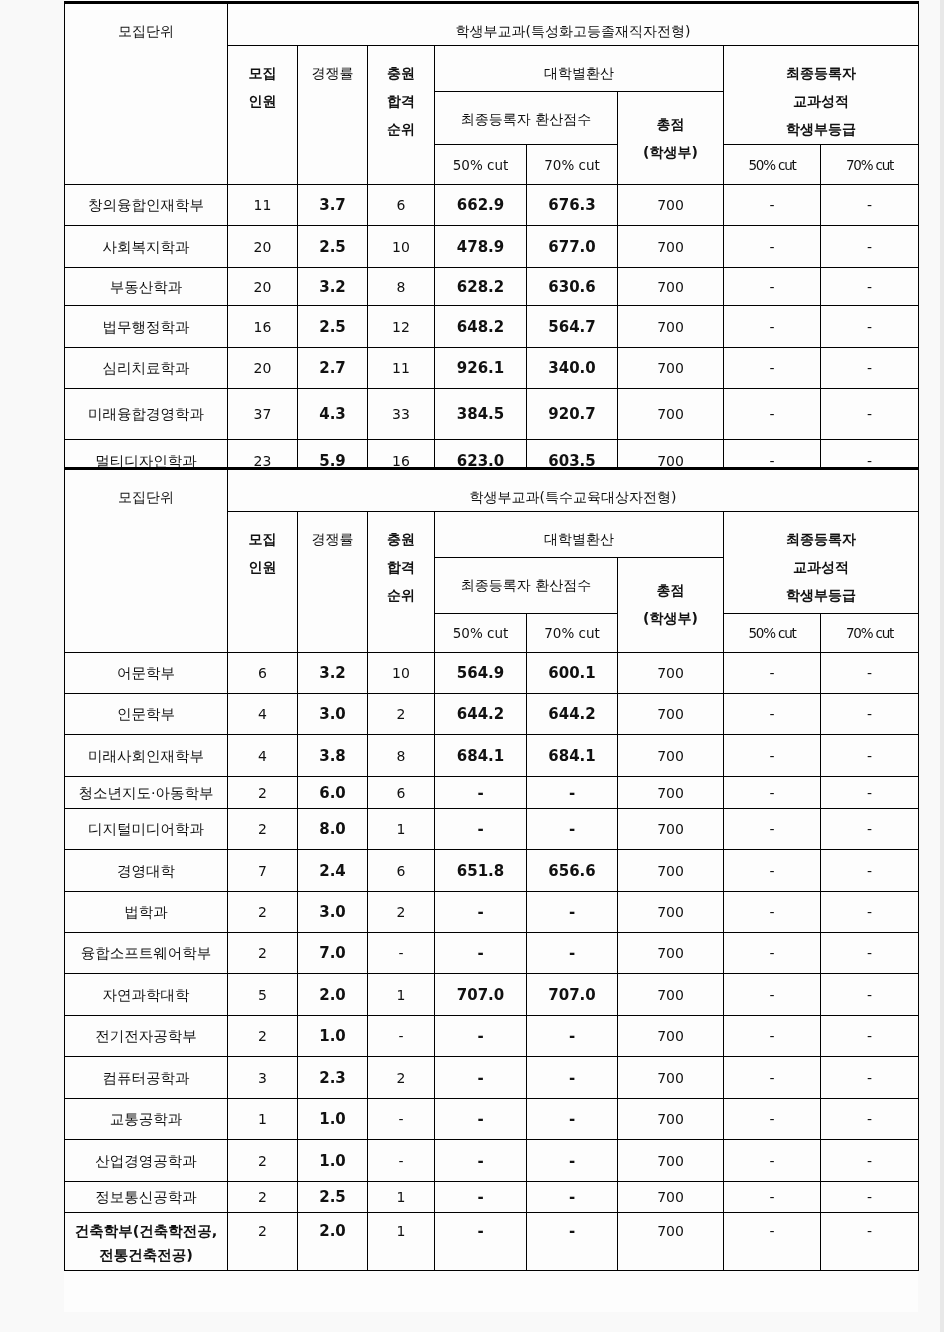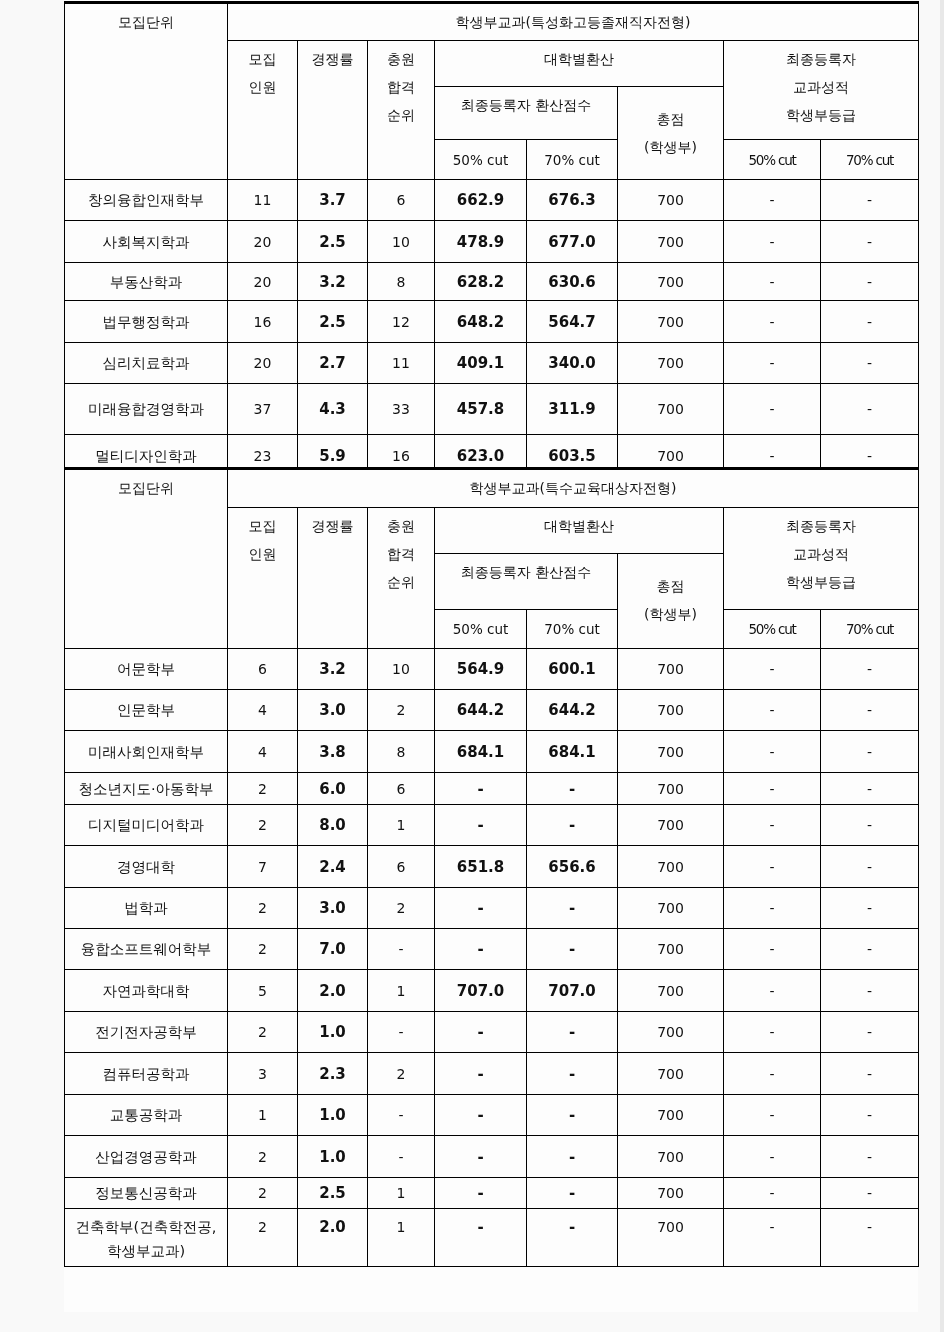--- a/index.html
+++ b/index.html
@@ -37,32 +37,32 @@
       font-size: 14px;
     }
     table.grade td {
       border: 1.5px solid #000;
       text-align: center;
       vertical-align: top;
       padding: 0;
       line-height: 28px;
       background: #fdfdfd;
     }
-    table.grade .hd { padding-top: 4px; }
+    table.grade .hd { padding-top: 13px; }
     table.grade .subcut { font-size: 13.5px; vertical-align: middle; }
     table.grade .narrowcut { letter-spacing: -1.2px; font-size: 13.5px; vertical-align: middle; }
     table.grade tr.data td {
       vertical-align: middle;
       line-height: 20px;
     }
     table.grade tr.data td.b { font-weight: bold; font-size: 15px; }
     table.grade tr.data td.dept { font-size: 14.5px; }
     #t1 { top: 1px; border-top: 3px solid #000; }
     #t2 { top: 467px; border-top: 3px solid #000; }
-    .multi { display: block; }
+    .multi { display: block; font-weight: bold; }
   </style>
 </head>
 <body>
 
 <div class="page">
 
   <table class="grade" id="t1">
     <colgroup>
       <col style="width:163px">
         <col style="width:70px">
@@ -152,33 +152,33 @@
       <td class="b">564.7</td>
       <td>700</td>
       <td>-</td>
       <td>-</td>
     </tr>
     <tr class="data" style="height:41px">
       <td class="dept">심리치료학과</td>
       <td>20</td>
       <td class="b">2.7</td>
       <td>11</td>
-      <td class="b">409.1</td>
+      <td class="b">926.1</td>
       <td class="b">340.0</td>
       <td>700</td>
       <td>-</td>
       <td>-</td>
     </tr>
     <tr class="data" style="height:51px">
       <td class="dept">미래융합경영학과</td>
       <td>37</td>
       <td class="b">4.3</td>
       <td>33</td>
-      <td class="b">457.8</td>
-      <td class="b">311.9</td>
+      <td class="b">384.5</td>
+      <td class="b">920.7</td>
       <td>700</td>
       <td>-</td>
       <td>-</td>
     </tr>
     <tr class="data" style="height:42px">
       <td class="dept">멀티디자인학과</td>
       <td>23</td>
       <td class="b">5.9</td>
       <td>16</td>
       <td class="b">623.0</td>
@@ -389,21 +389,21 @@
       <td>1</td>
       <td class="b">-</td>
       <td class="b">-</td>
       <td>700</td>
       <td>-</td>
       <td>-</td>
     </tr>
     <tr class="data" style="height:58px">
       <td class="dept" style="vertical-align:top;padding-top:6px;line-height:24px">
         <span class="multi">건축학부(건축학전공,</span>
-        <span class="multi">학생부교과)</span>
+        <span class="multi">전통건축전공)</span>
       </td>
       <td style="vertical-align:top;padding-top:8px">2</td>
       <td class="b" style="vertical-align:top;padding-top:8px">2.0</td>
       <td style="vertical-align:top;padding-top:8px">1</td>
       <td class="b" style="vertical-align:top;padding-top:8px">-</td>
       <td class="b" style="vertical-align:top;padding-top:8px">-</td>
       <td style="vertical-align:top;padding-top:8px">700</td>
       <td style="vertical-align:top;padding-top:8px">-</td>
       <td style="vertical-align:top;padding-top:8px">-</td>
     </tr>

